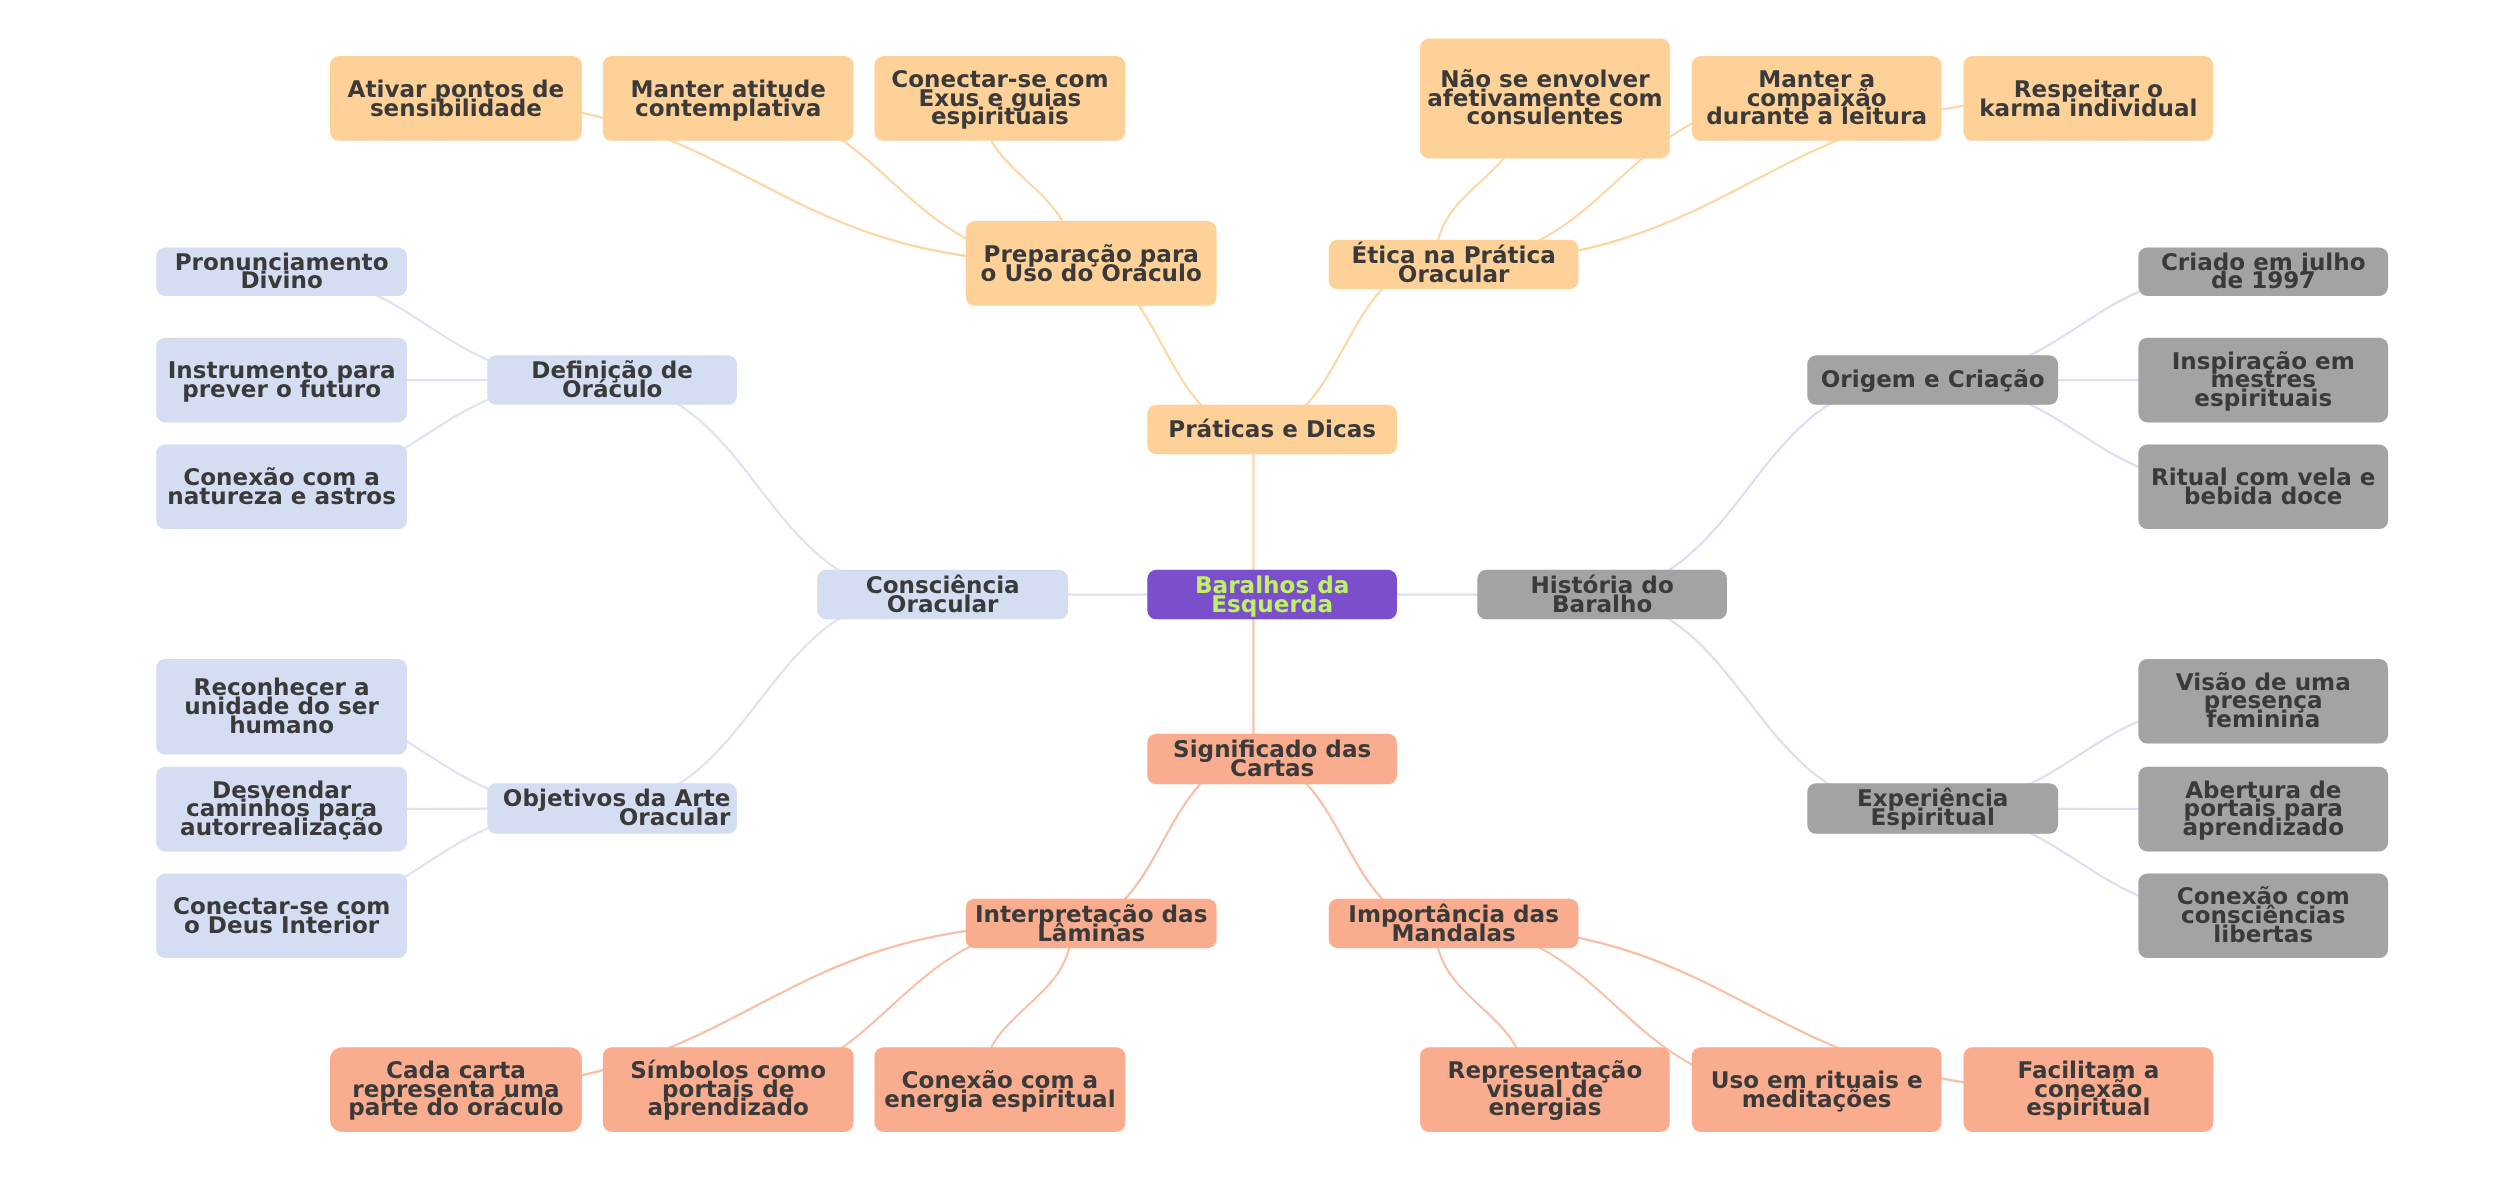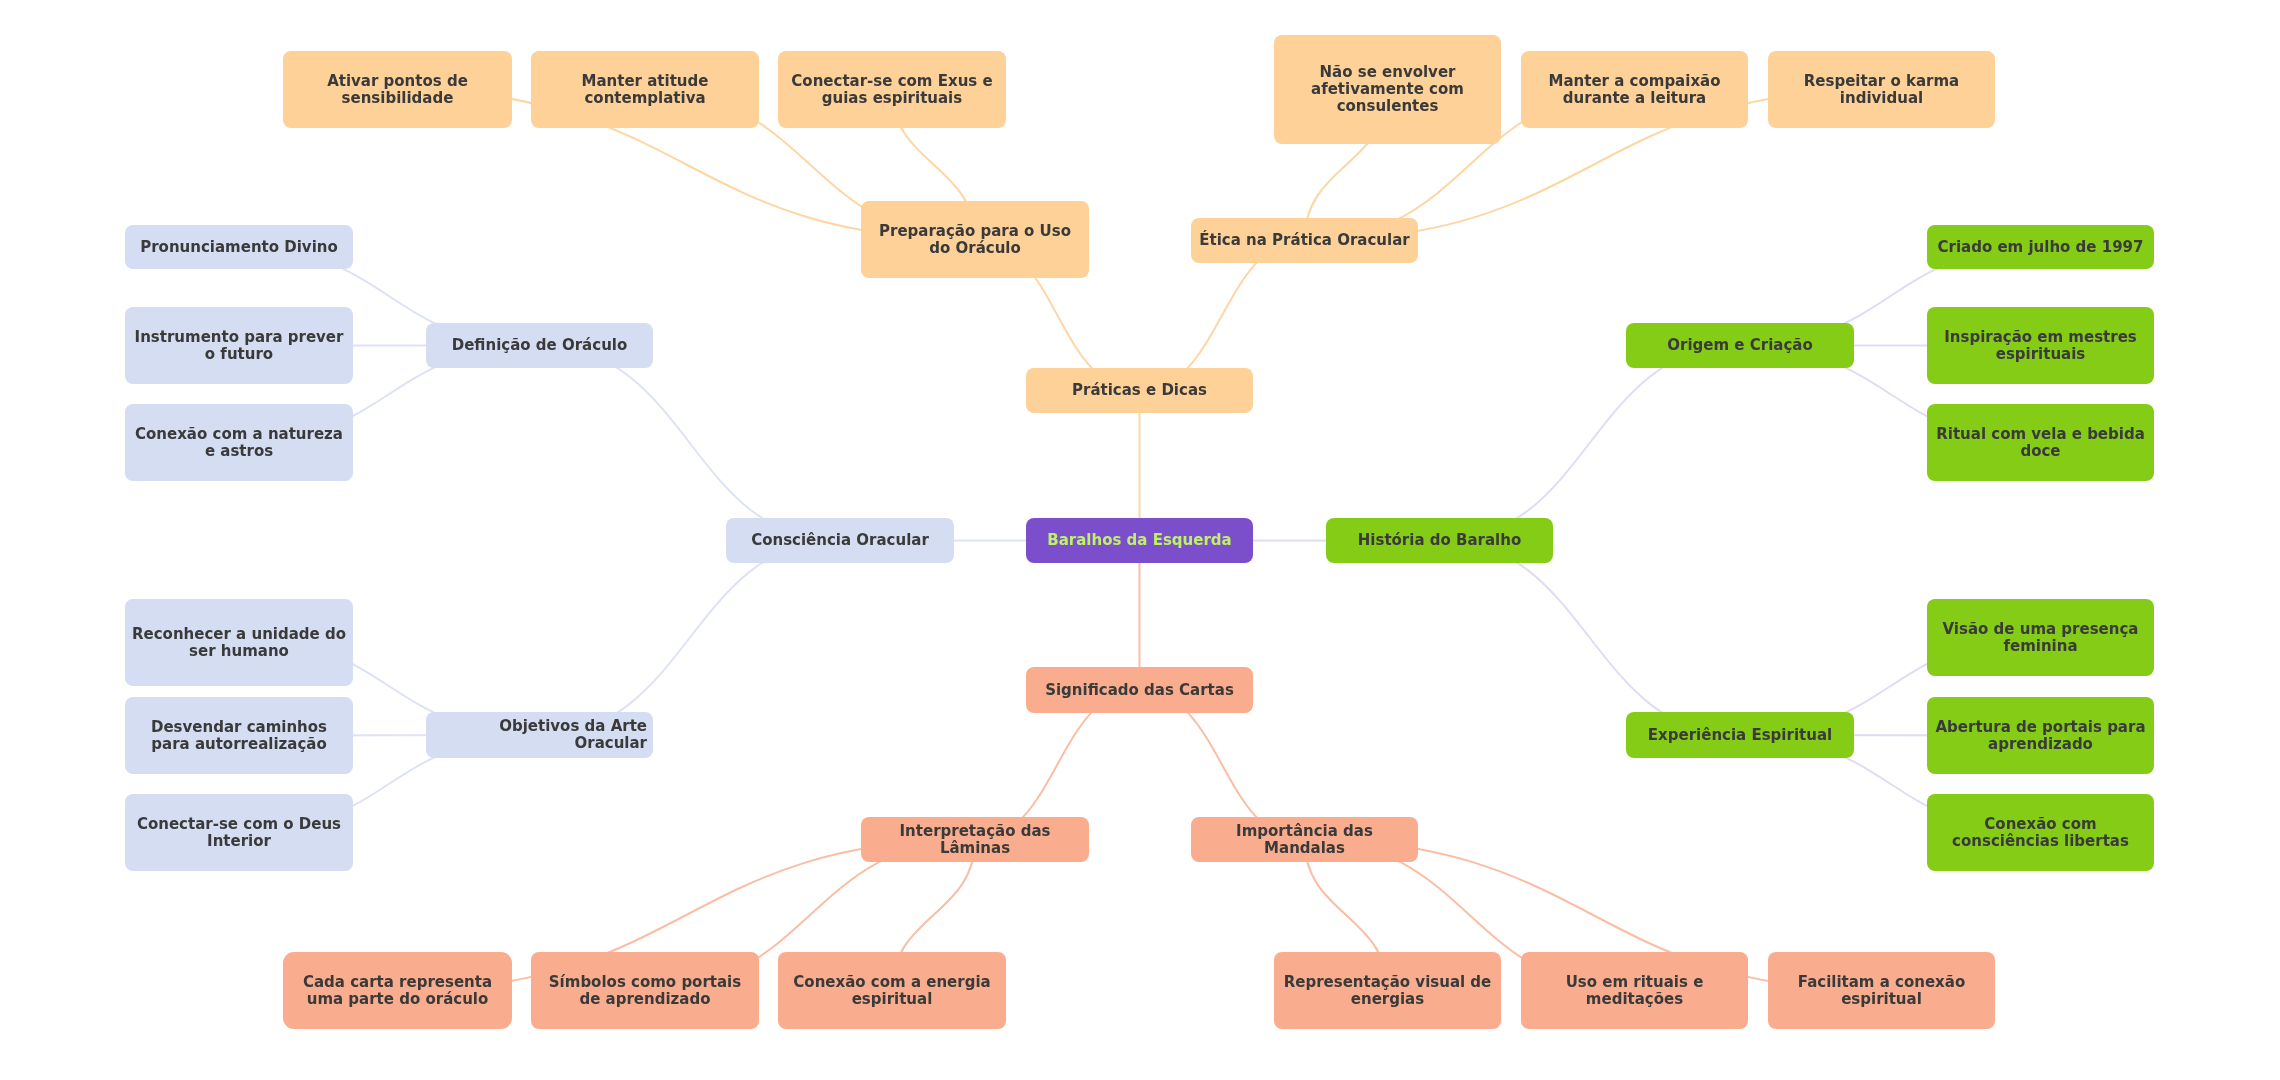--- a/index.html
+++ b/index.html
@@ -1,26 +1,26 @@
 <!DOCTYPE html>
 <html><head>
 <meta charset="utf-8">
 <style>
   html, body { margin:0; padding:0; background:#ffffff; }
   body { width:2280px; height:1080px; position:relative; overflow:hidden;
          font-family:"DejaVu Sans", sans-serif; }
   #edges { position:absolute; left:0; top:0; width:2280px; height:1080px; }
   .node { position:absolute; box-sizing:border-box; border-radius:8px;
           display:flex; align-items:center; justify-content:center; text-align:center;
-          font-weight:bold; font-size:15px; line-height:17px; color:#3a3a3a; padding:0 6px; }
+          font-weight:bold; font-size:21px; line-height:17px; color:#3a3a3a; padding:0 6px;margin-left:17px; }
   .c-root { background:#7b4fcc; color:#bef264; }
   .c-orange { background:#fdd198; }
   .c-salmon { background:#f9ad8e; }
   .c-blue { background:#d5ddf2; }
-  .c-purple { background:#84cc16; }
+  .c-purple { background:#a3a3a3; }
 </style>
 </head>
 <body>
 
 <svg id="edges">
     <path d="M1139.5,540.5 C1139.5,465.5 1139.5,465.5 1139.5,390.5" fill="none" stroke="#fdd6a4" stroke-width="2"></path>
     <path d="M1139.5,390.5 C1057.25,390.5 1057.25,239.5 975,239.5" fill="none" stroke="#fdd6a4" stroke-width="2"></path>
     <path d="M1139.5,390.5 C1222,390.5 1222,240.5 1304.5,240.5" fill="none" stroke="#fdd6a4" stroke-width="2"></path>
     <path d="M975,239.5 C686.25,239.5 686.25,89.5 397.5,89.5" fill="none" stroke="#fdd6a4" stroke-width="2"></path>
     <path d="M975,239.5 C810,239.5 810,89.5 645,89.5" fill="none" stroke="#fdd6a4" stroke-width="2"></path>

